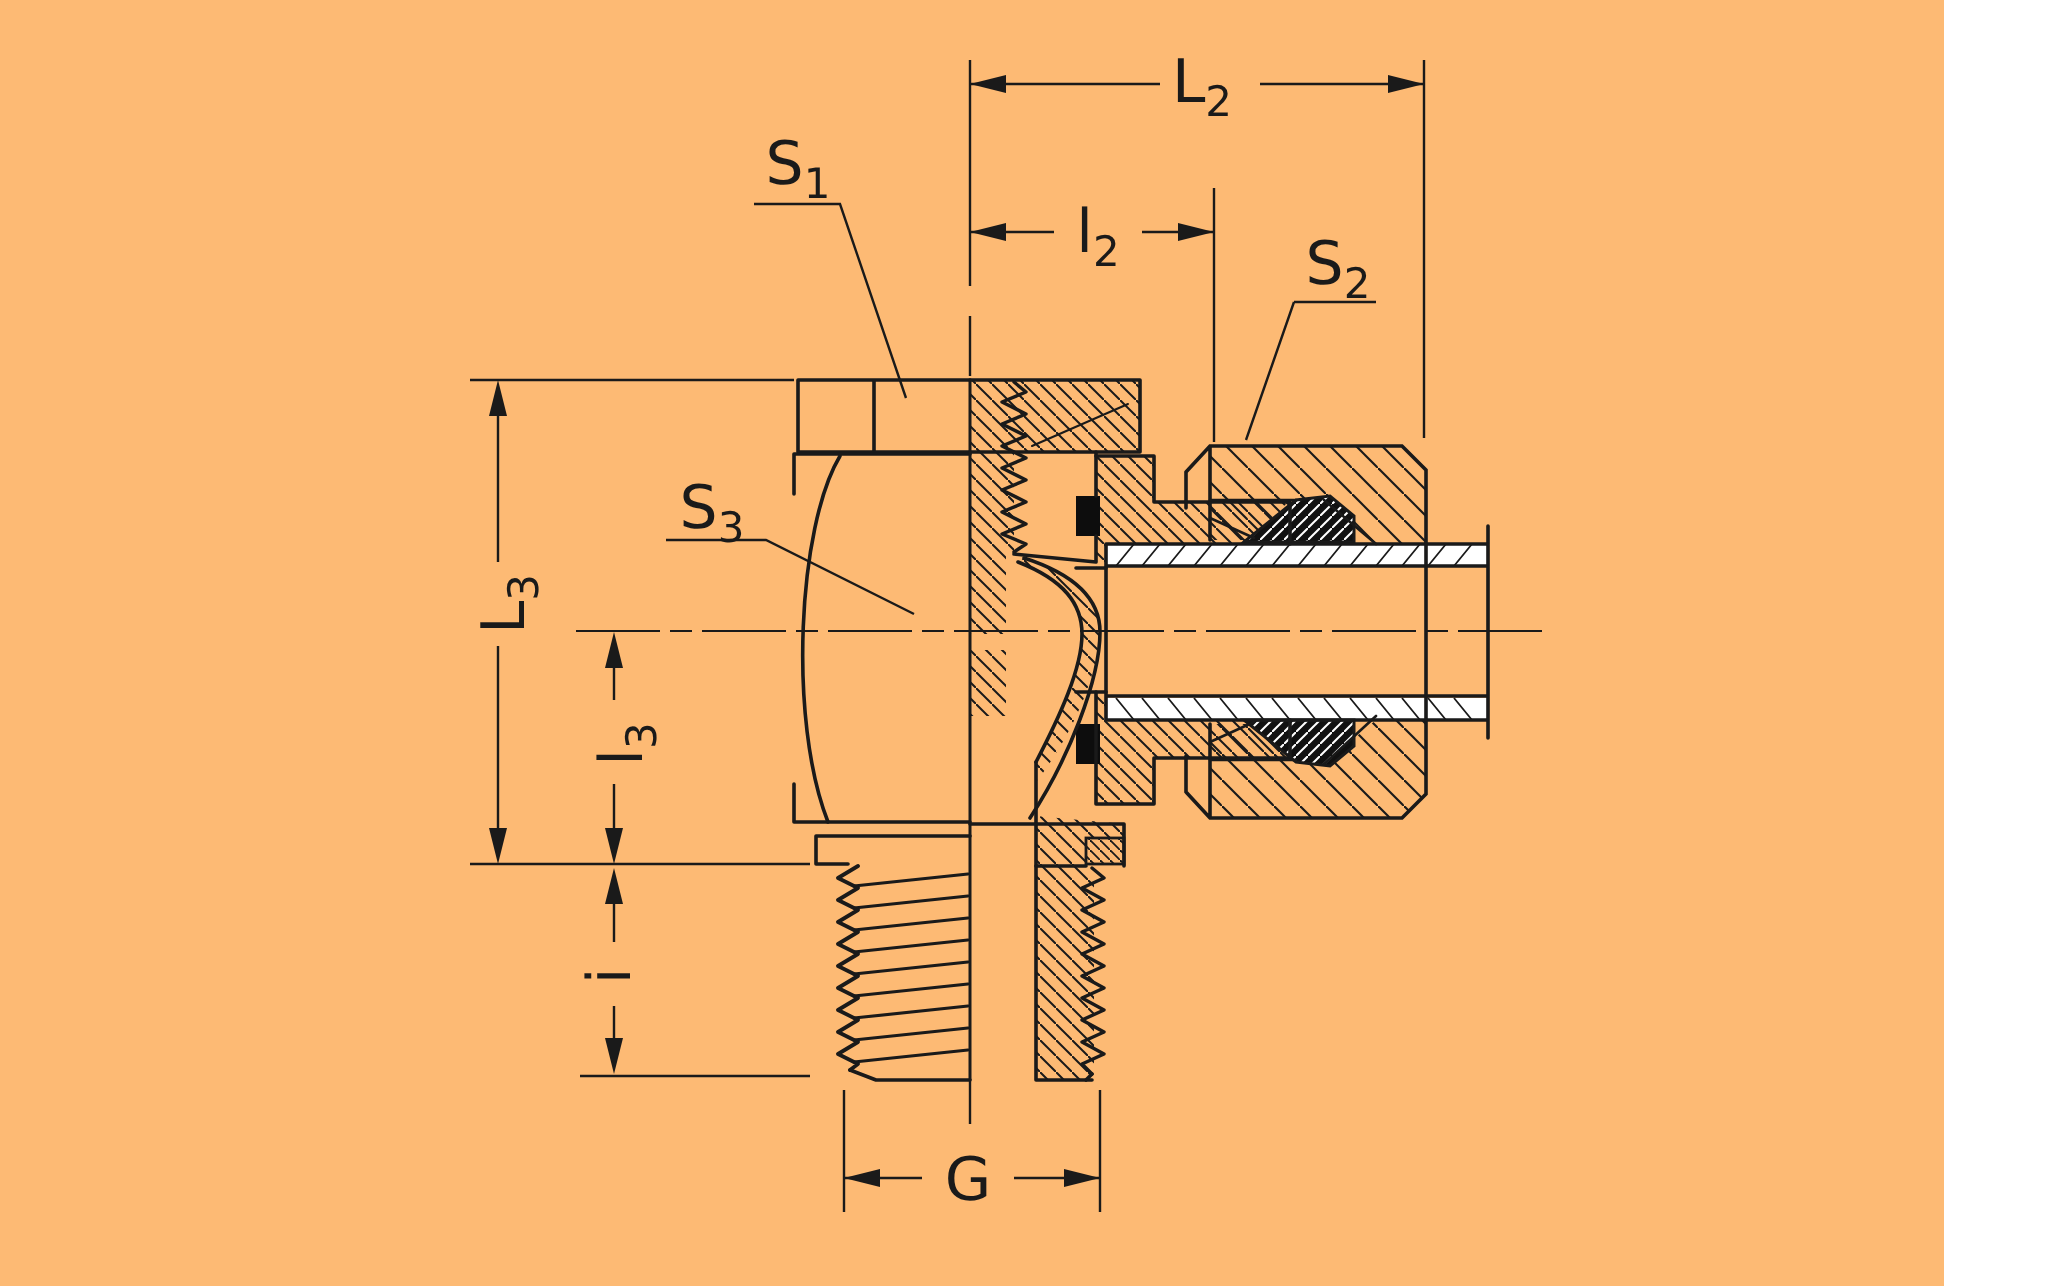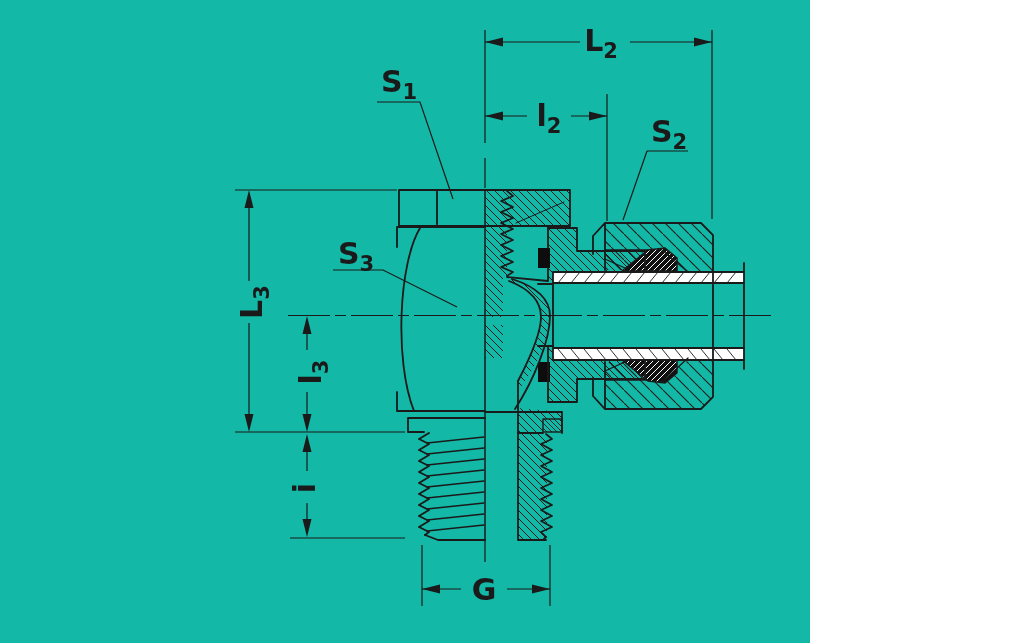--- a/index.html
+++ b/index.html
@@ -1,17 +1,17 @@
 <!DOCTYPE html>
 <html><head>
 <meta charset="utf-8">
 <style>
   html,body{margin:0;padding:0;background:#ffffff;}
-  .page{width:810px;height:643px;background:#14b8a6;position:relative;overflow:hidden;
-        font-family:"DejaVu Sans","Liberation Sans",sans-serif;font-weight:bold;}
+  .page{width:972px;height:643px;background:#fdba74;position:relative;overflow:hidden;
+        font-family:"DejaVu Sans","Liberation Sans",sans-serif;}
   svg{display:block;}
   text{fill:#1a1a1a;}
   .lblMain{font-size:30px;}
   .lblSub{font-size:21px;}
 </style>
 </head>
 <body>
 
 <div class="page">
 <svg width="1024" height="643" viewBox="0 0 1024 643">

